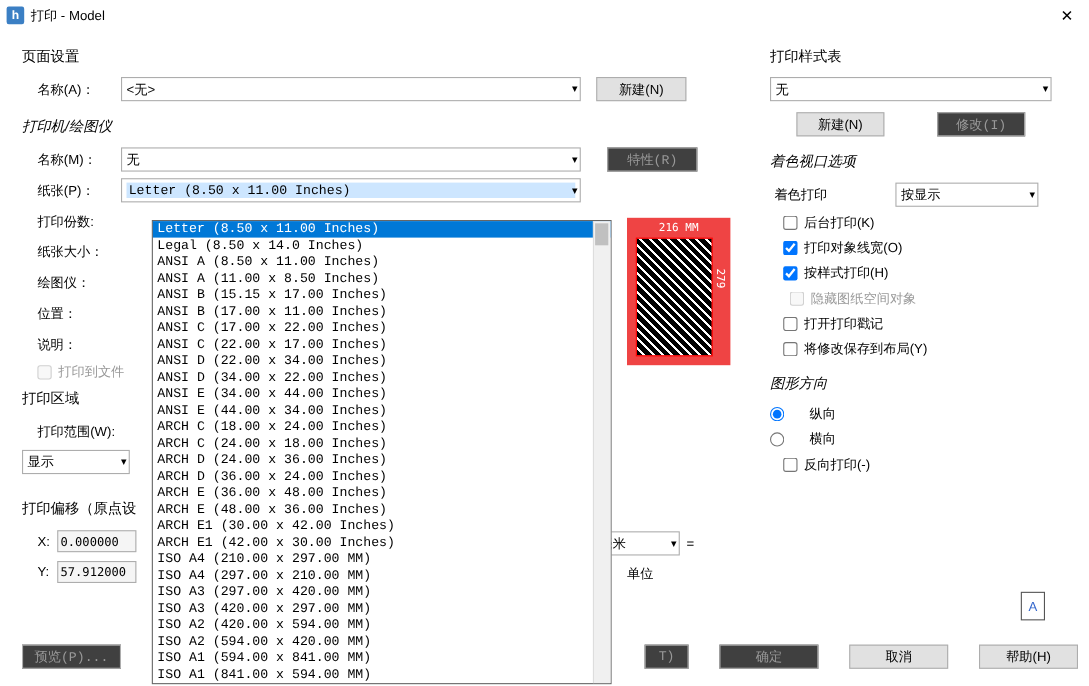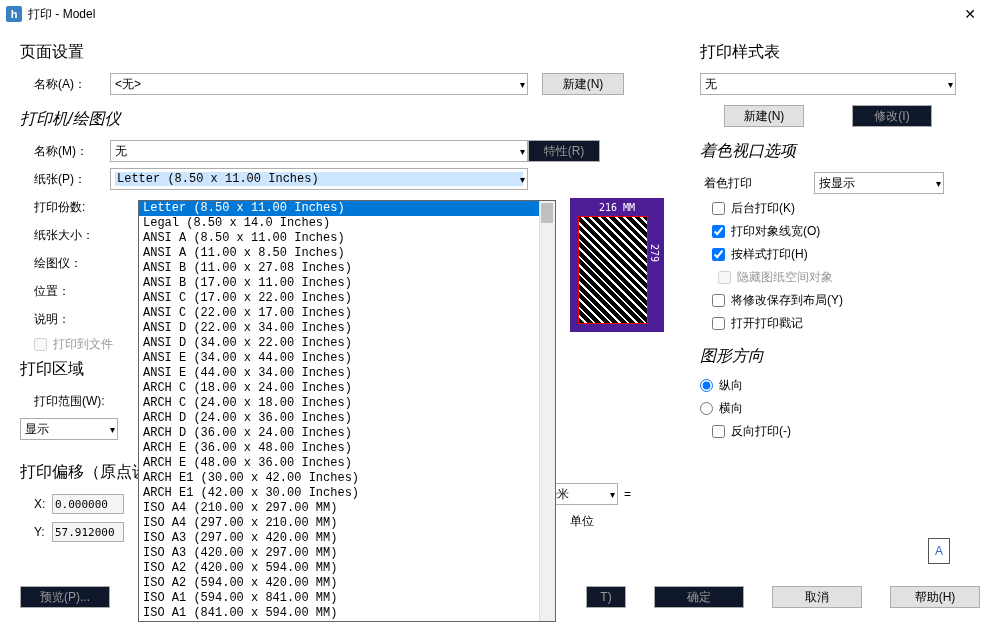--- a/index.html
+++ b/index.html
@@ -5,37 +5,37 @@
 * { box-sizing: border-box; margin: 0; padding: 0; }
 body { font-family: "Microsoft YaHei", "Segoe UI", sans-serif; font-size: 12px; background: #f0f0f0; overflow: hidden; }
 .window { width: 990px; height: 624px; background: #fff; position: relative; }
 .titlebar { height: 28px; display: flex; align-items: center; padding: 0 0 0 6px; background: #fff; }
 .app-icon { width: 16px; height: 16px; background: #3b7fc4; color: #fff; display: flex; align-items: center; justify-content: center; font-size: 11px; font-weight: bold; margin-right: 6px; border-radius: 2px; }
 .title { flex: 1; font-size: 12px; }
 .close-btn { width: 40px; height: 28px; display: flex; align-items: center; justify-content: center; font-size: 14px; cursor: pointer; }
 .content { display: flex; padding: 6px 10px 0 20px; position: relative; }
 .left-col { width: 670px; }
 .right-col { width: 280px; margin-left: 10px; }
-.group-title { font-size: 16px; margin: 8px 0 10px 0; }
+.group-title { font-size: 13px; margin: 8px 0 10px 0; }
 .row { display: flex; align-items: center; margin-bottom: 6px; min-height: 22px; }
 .lbl { width: 90px; padding-left: 14px; font-size: 12px; }
 .lbl2 { width: 84px; font-size: 12px; }
 .combo { height: 22px; border: 1px solid #adadad; background: #fff; font-size: 12px; padding: 0 4px; display: flex; align-items: center; position: relative; }
 .combo-arrow { position: absolute; right: 2px; top: 50%; transform: translateY(-50%); font-size: 10px; }
 .combo-wide { width: 418px; }
 .btn { height: 22px; border: 1px solid #adadad; background: #e1e1e1; font-size: 12px; display: flex; align-items: center; justify-content: center; cursor: pointer; }
-.btn-disabled { color: #999; background: #0f172a; }
-.preview-box { position: absolute; left: 570px; top: 198px; width: 94px; height: 134px; background: #4c1d95; text-decoration: underline; }
+.btn-disabled { color: #999; background: #404040; font-family: Liberation Mono, monospace; }
+.preview-box { position: absolute; left: 570px; top: 198px; width: 94px; height: 134px; background: #ef4444; text-decoration: underline; }
 .preview-dim-w { position: absolute; top: 4px; left: 0; right: 0; color: #fff; font-size: 10px; text-align: center; font-family: monospace; }
 .hatch { position: absolute; top: 18px; left: 8px; right: 16px; bottom: 8px; border: 1px solid #f00; background: repeating-linear-gradient(45deg, #000, #000 4px, #fff 4px, #fff 6px); }
 .checkbox { display: flex; align-items: center; gap: 6px; margin-bottom: 6px; padding-left: 12px; }
 .checkbox input { width: 13px; height: 13px; }
 .checkbox.indent { padding-left: 18px; }
 .checkbox.disabled { color: #999; }
-.radio-row { display: flex; align-items: center; gap: 6px; margin-bottom: 6px; }
+.radio-row { display: flex; align-items: center; gap: 23px; margin-bottom: 6px; }
 .num-input { width: 72px; height: 20px; border: 1px solid #adadad; padding: 0 2px; font-size: 11px; font-family: monospace; background: #f5f5f5; }
 .section-break { margin-top: 14px; font-style: italic; }
 .orientation-icon { position: absolute; right: 40px; top: 510px; width: 22px; height: 26px; border: 1px solid #555; background: #fff; display: flex; align-items: center; justify-content: center; font-size: 12px; color: #36c; }
 .bottom-row { position: absolute; left: 20px; right: 10px; bottom: 16px; display: flex; align-items: center; gap: 8px; }
 .dropdown-list { position: absolute; left: 138px; top: 200px; width: 418px; background: #fff; border: 1px solid #666; font-family: "Courier New", monospace; font-size: 12px; z-index: 100; }
 .dropdown-item { padding: 0 4px; height: 15px; line-height: 15px; white-space: nowrap; overflow: hidden; }
 .dropdown-item.selected { background: #0078d7; color: #fff; }
 .dropdown-scrollbar { position: absolute; right: 0; top: 0; width: 16px; height: 100%; background: #f0f0f0; border-left: 1px solid #ddd; }
 .dropdown-thumb { position: absolute; right: 2px; top: 2px; width: 12px; height: 20px; background: #c0c0c0; }
 .combo-selected-highlight { background: #cde6ff; width: 100%; padding: 0 2px; font-family: "Courier New", monospace; }
@@ -64,21 +64,21 @@
         <div class="btn" style="width:82px;margin-left:14px">新建(N)</div>
       </div>
 
       <div class="group-title section-break">打印机/绘图仪</div>
       <div class="row">
         <div class="lbl">名称(M)：</div>
         <div class="combo combo-wide">
           <span>无</span>
           <span class="combo-arrow">▾</span>
         </div>
-        <div class="btn btn-disabled" style="width:72px;margin-left:0">特性(R)</div>
+        <div class="btn btn-disabled" style="width:82px;margin-left:24px">特性(R)</div>
       </div>
       <div class="row">
         <div class="lbl">纸张(P)：</div>
         <div class="combo combo-wide">
           <span class="combo-selected-highlight">Letter (8.50 x 11.00 Inches)</span>
           <span class="combo-arrow">▾</span>
         </div>
       </div>
       <div class="row">
           <div class="lbl">打印份数:</div>
@@ -162,25 +162,25 @@
       <div class="checkbox">
           <input type="checkbox" checked="" style="">
           <span>按样式打印(H)</span>
         </div>
       <div class="checkbox indent disabled">
           <input type="checkbox" disabled="" style="">
           <span>隐藏图纸空间对象</span>
         </div>
       <div class="checkbox">
           <input type="checkbox" style="">
+          <span>打开打印戳记</span>
+        </div>
+      <div class="checkbox">
+          <input type="checkbox" style="">
           <span>将修改保存到布局(Y)</span>
-        </div>
-      <div class="checkbox">
-          <input type="checkbox" style="">
-          <span>打开打印戳记</span>
         </div>
 
       <div class="group-title section-break">图形方向</div>
       <div class="radio-row">
           <input type="radio" name="ori" checked="" style="">
           <span>纵向</span>
         </div>
       <div class="radio-row">
           <input type="radio" name="ori" style="">
           <span>横向</span>
@@ -200,21 +200,21 @@
   </div>
 
   <div class="dropdown-list" id="paper-dropdown">
     <div class="dropdown-scrollbar">
       <div class="dropdown-thumb"></div>
     </div>
   <div class="dropdown-item selected">Letter (8.50 x 11.00 Inches)</div>
       <div class="dropdown-item">Legal (8.50 x 14.0 Inches)</div>
       <div class="dropdown-item">ANSI A (8.50 x 11.00 Inches)</div>
       <div class="dropdown-item">ANSI A (11.00 x 8.50 Inches)</div>
-      <div class="dropdown-item">ANSI B (11.00 x 27.08 Inches)</div>
+      <div class="dropdown-item">ANSI B (15.15 x 17.00 Inches)</div>
       <div class="dropdown-item">ANSI B (17.00 x 11.00 Inches)</div>
       <div class="dropdown-item">ANSI C (17.00 x 22.00 Inches)</div>
       <div class="dropdown-item">ANSI C (22.00 x 17.00 Inches)</div>
       <div class="dropdown-item">ANSI D (22.00 x 34.00 Inches)</div>
       <div class="dropdown-item">ANSI D (34.00 x 22.00 Inches)</div>
       <div class="dropdown-item">ANSI E (34.00 x 44.00 Inches)</div>
       <div class="dropdown-item">ANSI E (44.00 x 34.00 Inches)</div>
       <div class="dropdown-item">ARCH C (18.00 x 24.00 Inches)</div>
       <div class="dropdown-item">ARCH C (24.00 x 18.00 Inches)</div>
       <div class="dropdown-item">ARCH D (24.00 x 36.00 Inches)</div>

